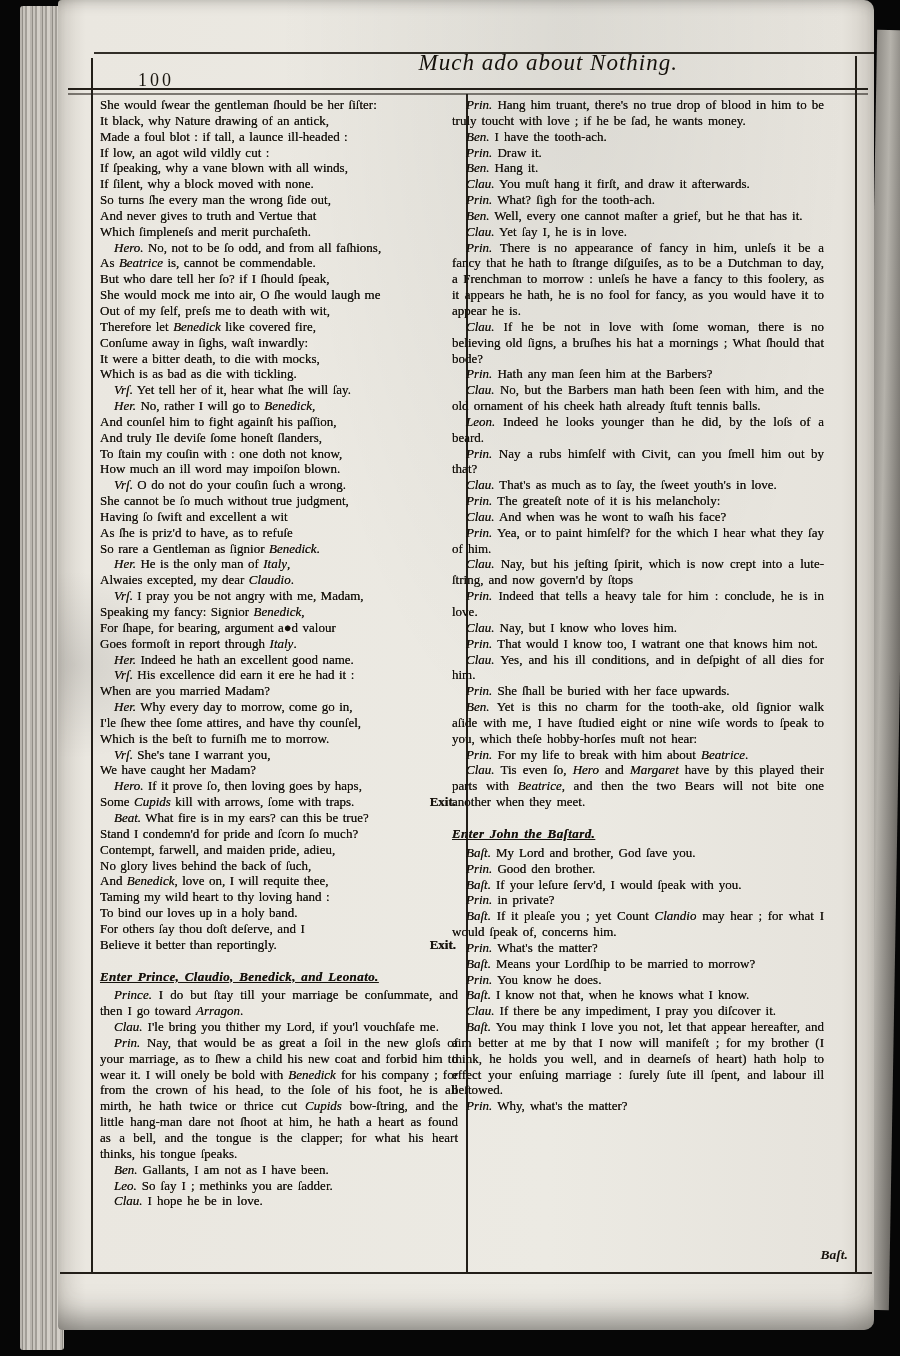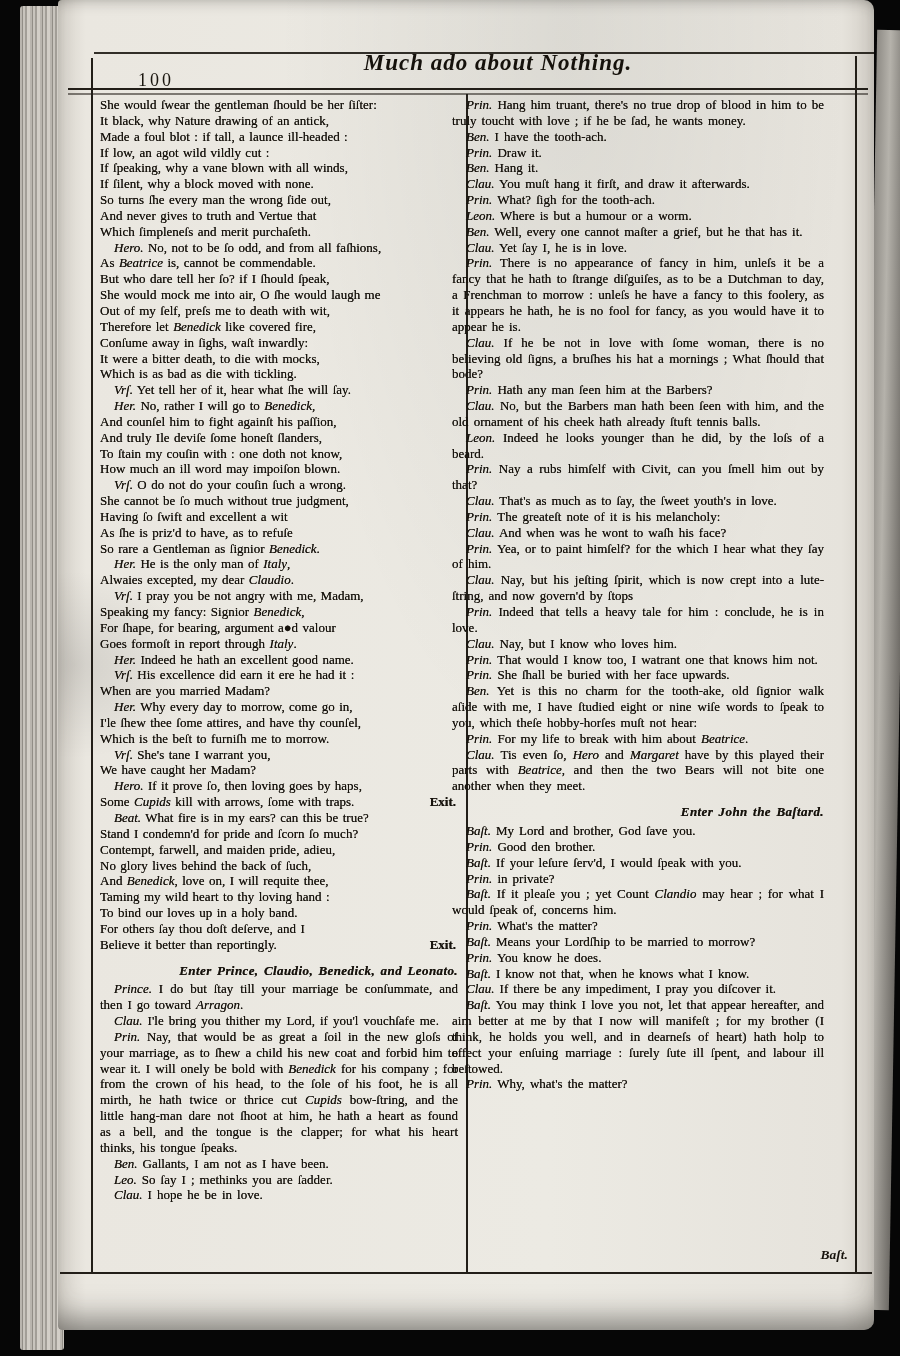--- a/index.html
+++ b/index.html
@@ -42,41 +42,41 @@
   .r-bottom {left:2px;  top:1272px;width:812px;}
   .r-left   {left:33px; top:58px;  height:1216px;}
   .r-mid    {left:408px;top:94px;  height:1178px;}
   .r-right  {left:797px;top:56px;  height:1218px; width:3px;}
 
   .header-no{
     position:absolute;left:80px;top:70px;
     font-size:18px;letter-spacing:3px;font-weight:normal;color:#1a160f;
   }
   .header-title{
-    position:absolute;left:260px;top:50px;width:360px;text-align:center;
-    font-style:italic;font-size:23px;font-weight:700;letter-spacing:1px;color:#15110b;
+    position:absolute;left:260px;top:50px;width:360px;text-align:right;
+    font-style:italic;font-size:23px;font-weight:400;letter-spacing:1px;color:#15110b;
   }
 
   .col{
     position:absolute;top:97px;
     font-size:13px;line-height:15.85px;
     word-spacing:1.8px;
     text-shadow:0 0 .45px rgba(20,16,10,.85);
   }
   .colL{left:42px;  width:358px;}
   .colR{left:394px; width:372px;}
 
   .vline{white-space:nowrap;text-align:left;word-spacing:1.2px;}
   .vline.sp{padding-left:14px;}
   .prefix{font-style:italic;}
   .exit{float:right;font-weight:bold;padding-right:2px;}
   .prose{margin:0;text-indent:14px;text-align:justify;}
   .direction{
-    text-align:right;font-style:italic;font-weight:600;
-    margin:10px 0 3px;letter-spacing:.4px;
+    text-align:left;font-style:italic;font-weight:600;
+    margin:16px 0 3px;letter-spacing:.4px;text-decoration:underline;
   }
   .catchword{
     position:absolute;left:660px;top:1247px;width:130px;text-align:right;
     font-style:italic;font-weight:bold;font-size:13.5px;color:#17130d;
   }
   i{font-style:italic;}
 </style>
 </head>
 <body>
 
@@ -160,37 +160,37 @@
       <p class="prose"><span class="prefix">Leo.</span> So ſay I ; methinks you are ſadder.</p>
       <p class="prose"><span class="prefix">Clau.</span> I hope he be in love.</p>
     </div>
   <div class="col colR" id="colR">
       <p class="prose"><span class="prefix">Prin.</span> Hang him truant, there's no true drop of blood in him to be truly toucht with love ; if he be ſad, he wants money.</p>
       <p class="prose"><span class="prefix">Ben.</span> I have the tooth-ach.</p>
       <p class="prose"><span class="prefix">Prin.</span> Draw it.</p>
       <p class="prose"><span class="prefix">Ben.</span> Hang it.</p>
       <p class="prose"><span class="prefix">Clau.</span> You muſt hang it firſt, and draw it afterwards.</p>
       <p class="prose"><span class="prefix">Prin.</span> What? ſigh for the tooth-ach.</p>
-      <p class="prose"><span class="prefix">Leon.</span> Where is but a humour or a worm.</p>
       <p class="prose"><span class="prefix">Ben.</span> Well, every one cannot maſter a grief, but he that has it.</p>
       <p class="prose"><span class="prefix">Clau.</span> Yet ſay I, he is in love.</p>
       <p class="prose"><span class="prefix">Prin.</span> There is no appearance of fancy in him, unleſs it be a fancy that he hath to ſtrange diſguiſes, as to be a Dutchman to day, a Frenchman to morrow : unleſs he have a fancy to this foolery, as it appears he hath, he is no fool for fancy, as you would have it to appear he is.</p>
       <p class="prose"><span class="prefix">Clau.</span> If he be not in love with ſome woman, there is no believing old ſigns, a bruſhes his hat a mornings ; What ſhould that bode?</p>
       <p class="prose"><span class="prefix">Prin.</span> Hath any man ſeen him at the Barbers?</p>
       <p class="prose"><span class="prefix">Clau.</span> No, but the Barbers man hath been ſeen with him, and the old ornament of his cheek hath already ſtuft tennis balls.</p>
       <p class="prose"><span class="prefix">Leon.</span> Indeed he looks younger than he did, by the loſs of a beard.</p>
       <p class="prose"><span class="prefix">Prin.</span> Nay a rubs himſelf with Civit, can you ſmell him out by that?</p>
       <p class="prose"><span class="prefix">Clau.</span> That's as much as to ſay, the ſweet youth's in love.</p>
       <p class="prose"><span class="prefix">Prin.</span> The greateſt note of it is his melancholy:</p>
       <p class="prose"><span class="prefix">Clau.</span> And when was he wont to waſh his face?</p>
       <p class="prose"><span class="prefix">Prin.</span> Yea, or to paint himſelf? for the which I hear what they ſay of him.</p>
       <p class="prose"><span class="prefix">Clau.</span> Nay, but his jeſting ſpirit, which is now crept into a lute-ſtring, and now govern'd by ſtops</p>
       <p class="prose"><span class="prefix">Prin.</span> Indeed that tells a heavy tale for him : conclude, he is in love.</p>
       <p class="prose"><span class="prefix">Clau.</span> Nay, but I know who loves him.</p>
       <p class="prose"><span class="prefix">Prin.</span> That would I know too, I watrant one that knows him not.</p>
+      <p class="prose"><span class="prefix">Clau.</span> Yes, and his ill conditions, and in deſpight of all dies for him.</p>
       <p class="prose"><span class="prefix">Prin.</span> She ſhall be buried with her face upwards.</p>
       <p class="prose"><span class="prefix">Ben.</span> Yet is this no charm for the tooth-ake, old ſignior walk aſide with me, I have ſtudied eight or nine wiſe words to ſpeak to you, which theſe hobby-horſes muſt not hear:</p>
       <p class="prose"><span class="prefix">Prin.</span> For my life to break with him about <i>Beatrice</i>.</p>
       <p class="prose"><span class="prefix">Clau.</span> Tis even ſo, <i>Hero</i> and <i>Margaret</i> have by this played their parts with <i>Beatrice</i>, and then the two Bears will not bite one another when they meet.</p>
       <div class="direction">Enter John the Baſtard.</div>
       <p class="prose"><span class="prefix">Baſt.</span> My Lord and brother, God ſave you.</p>
       <p class="prose"><span class="prefix">Prin.</span> Good den brother.</p>
       <p class="prose"><span class="prefix">Baſt.</span> If your leſure ſerv'd, I would ſpeak with you.</p>
       <p class="prose"><span class="prefix">Prin.</span> in private?</p>
       <p class="prose"><span class="prefix">Baſt.</span> If it pleaſe you ; yet Count <i>Clandio</i> may hear ; for what I would ſpeak of, concerns him.</p>

